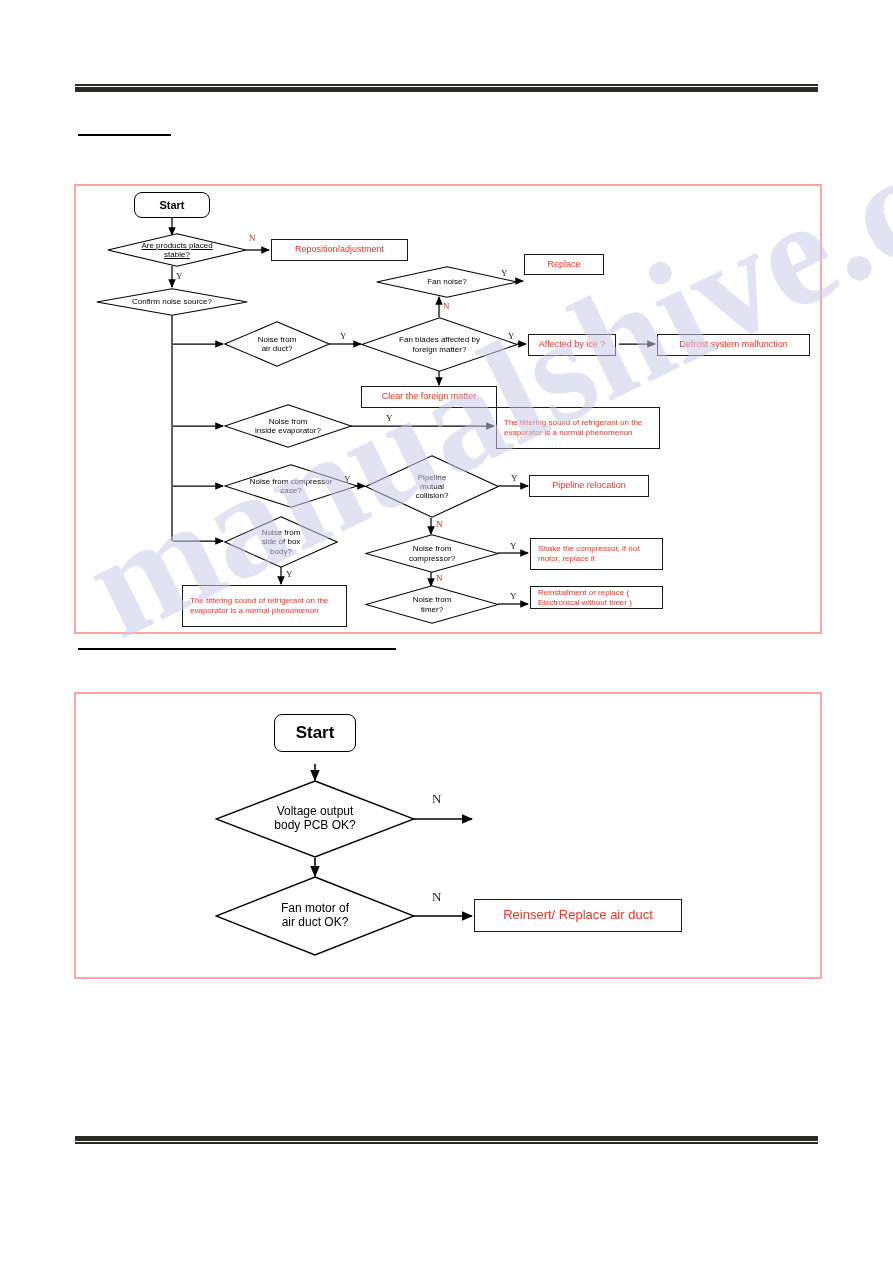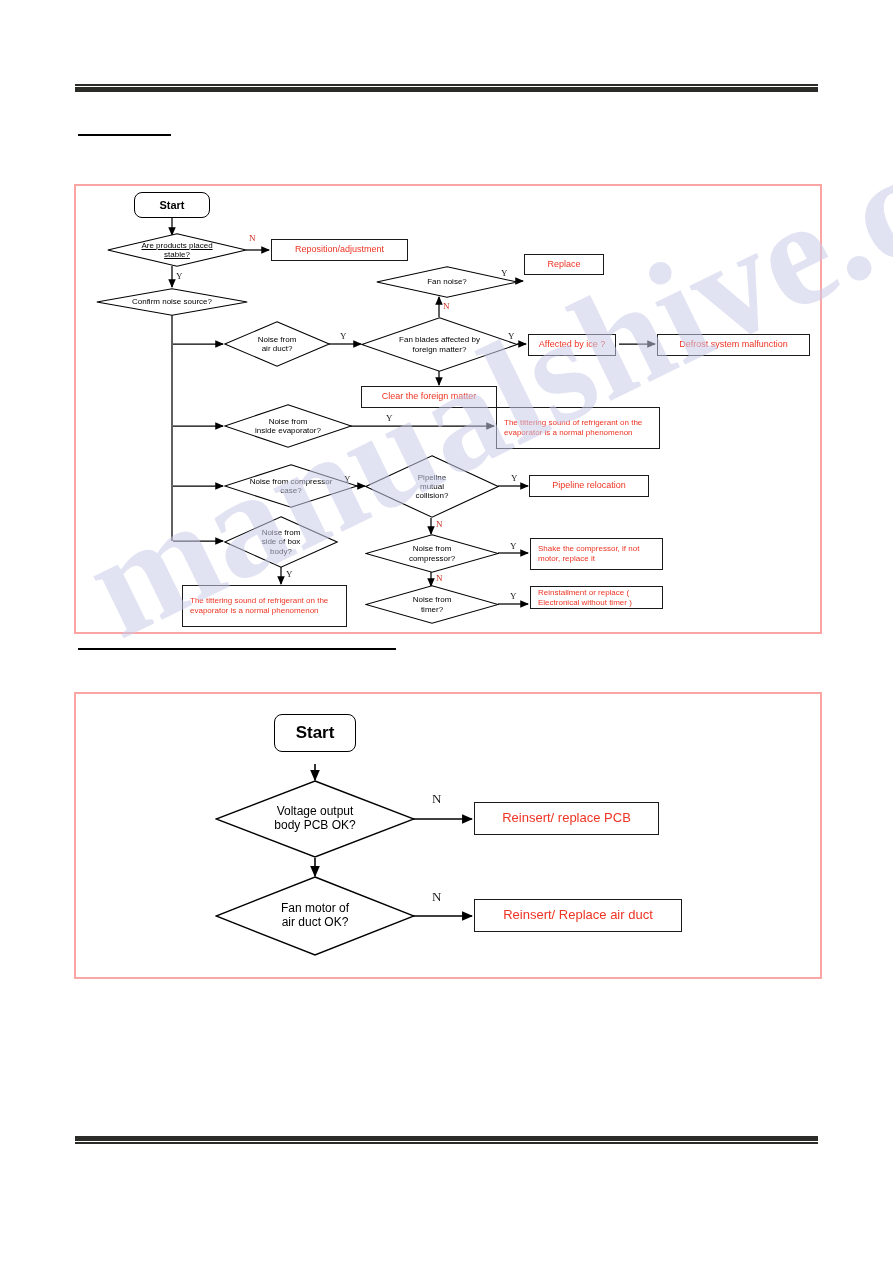--- a/index.html
+++ b/index.html
@@ -380,23 +380,20 @@
   </div>
 
   <div class="node diamond" style="left:139px; top:86px; width:200px; height:78px; font-size:12px;">
     <svg class="dm-shape" viewBox="0 0 200 78" preserveAspectRatio="none">
       <polygon points="100,1 199,39 100,77 1,39" fill="#ffffff" stroke="#000000" stroke-width="1.4"></polygon>
     </svg>
     <span class="dm-label">Voltage output
 body PCB OK?</span>
   </div>
 
-  <div class="node rect-box center" style="left:398px; top:108px; width:185px; height:33px; font-size:13px;">
-    <span class="txt">Reinsert/ replace PCB</span>
-  </div>
 
   <div class="node rect-box center" style="left:398px; top:205px; width:208px; height:33px; font-size:13px;">
     <span class="txt">Reinsert/ Replace air duct</span>
   </div>
 
   <div class="node diamond" style="left:139px; top:182px; width:200px; height:80px; font-size:12px;">
     <svg class="dm-shape" viewBox="0 0 200 80" preserveAspectRatio="none">
       <polygon points="100,1 199,40 100,79 1,40" fill="#ffffff" stroke="#000000" stroke-width="1.4"></polygon>
     </svg>
     <span class="dm-label">Fan motor of

